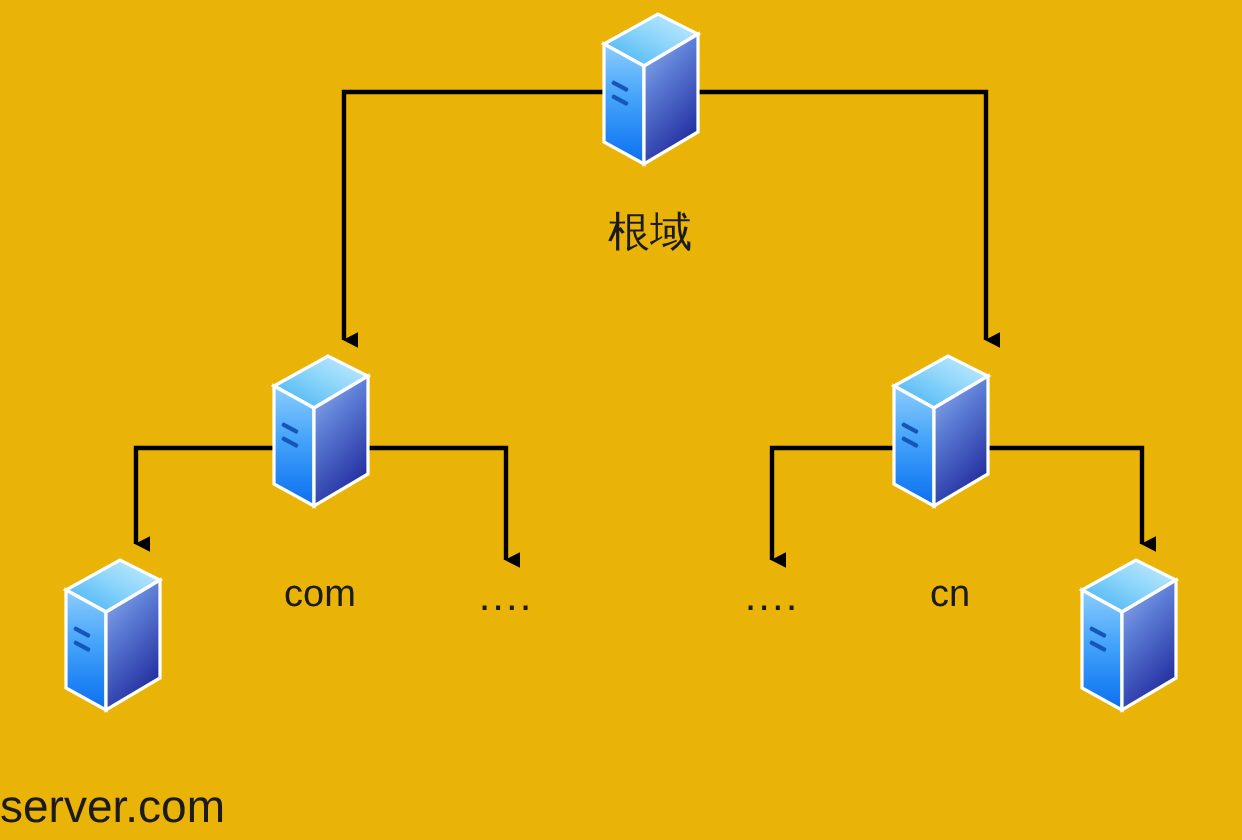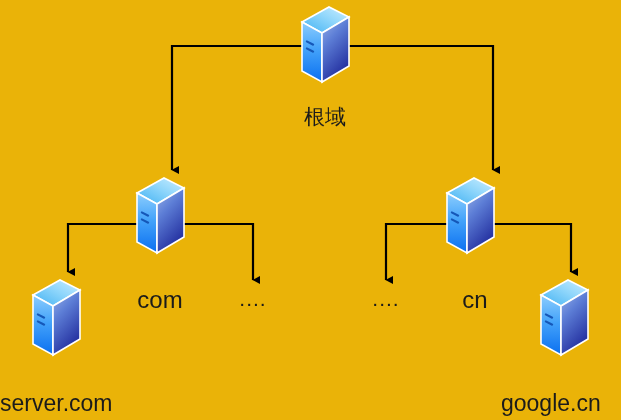--- a/index.html
+++ b/index.html
@@ -37,21 +37,21 @@
     text-align: center;
     white-space: nowrap;
     color: #1b1b1b;
     font-family: "Liberation Sans", sans-serif;
     line-height: 1;
   }
   .label-root {
     font-size: 21px;
   }
   .label-mid {
-    font-size: 24px;
+    font-size: 19px;
   }
   .label-leaf {
     font-size: 23px;
   }
   .label-dots {
     font-size: 21px;
     letter-spacing: 1px;
     color: #1b1b1b;
   }
 </style>
@@ -154,19 +154,18 @@
 
   <div class="node" style="left:536px; top:277px; width:56px; height:84px;">
     <svg class="node-icon" width="56" height="84" viewBox="0 0 56 84" xmlns="http://www.w3.org/2000/svg">
       <polygon points="5,18 32,3 52,13 25,29" fill="url(#topFace)" stroke="#ffffff" stroke-width="1.6"></polygon>
       <polygon points="5,18 25,29 25,78 5,67" fill="url(#leftFace)" stroke="#ffffff" stroke-width="1.6"></polygon>
       <polygon points="25,29 52,13 52,62 25,78" fill="url(#frontFace)" stroke="#ffffff" stroke-width="1.6"></polygon>
       <rect x="9.5" y="36" width="9" height="2.1" rx="0.8" fill="#1557b8" transform="rotate(28 9.5 36)"></rect>
       <rect x="9.5" y="43" width="9" height="2.1" rx="0.8" fill="#1557b8" transform="rotate(28 9.5 43)"></rect>
     </svg>
   </div>
-  <div class="node-label label-leaf" style="left:501px; top:392px; width:120px; text-align:left;">google.cn</div>
 
   <div class="node-label label-dots" style="left:213px; top:288px; width:80px;">....</div>
 
   <div class="node-label label-dots" style="left:346px; top:288px; width:80px;">....</div>
 
 </div>
 
 </body></html>

